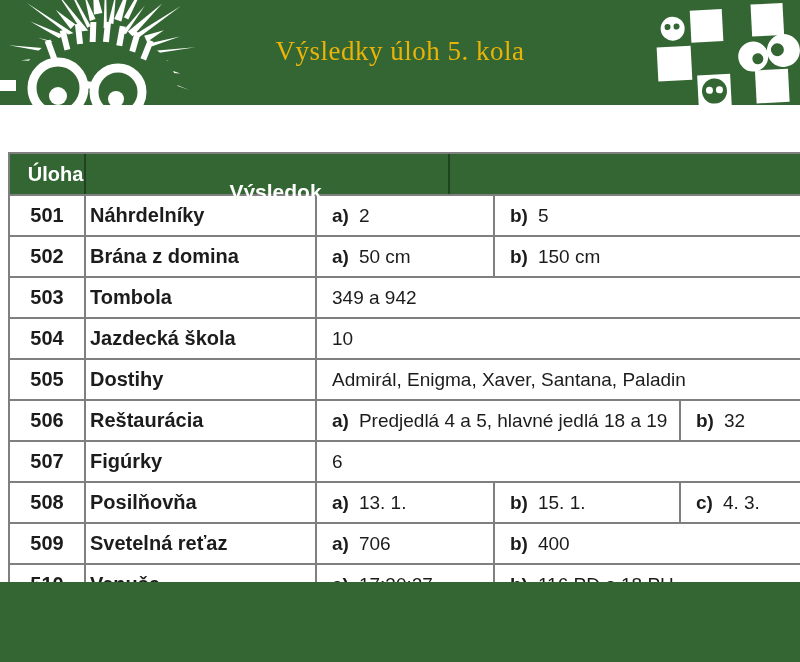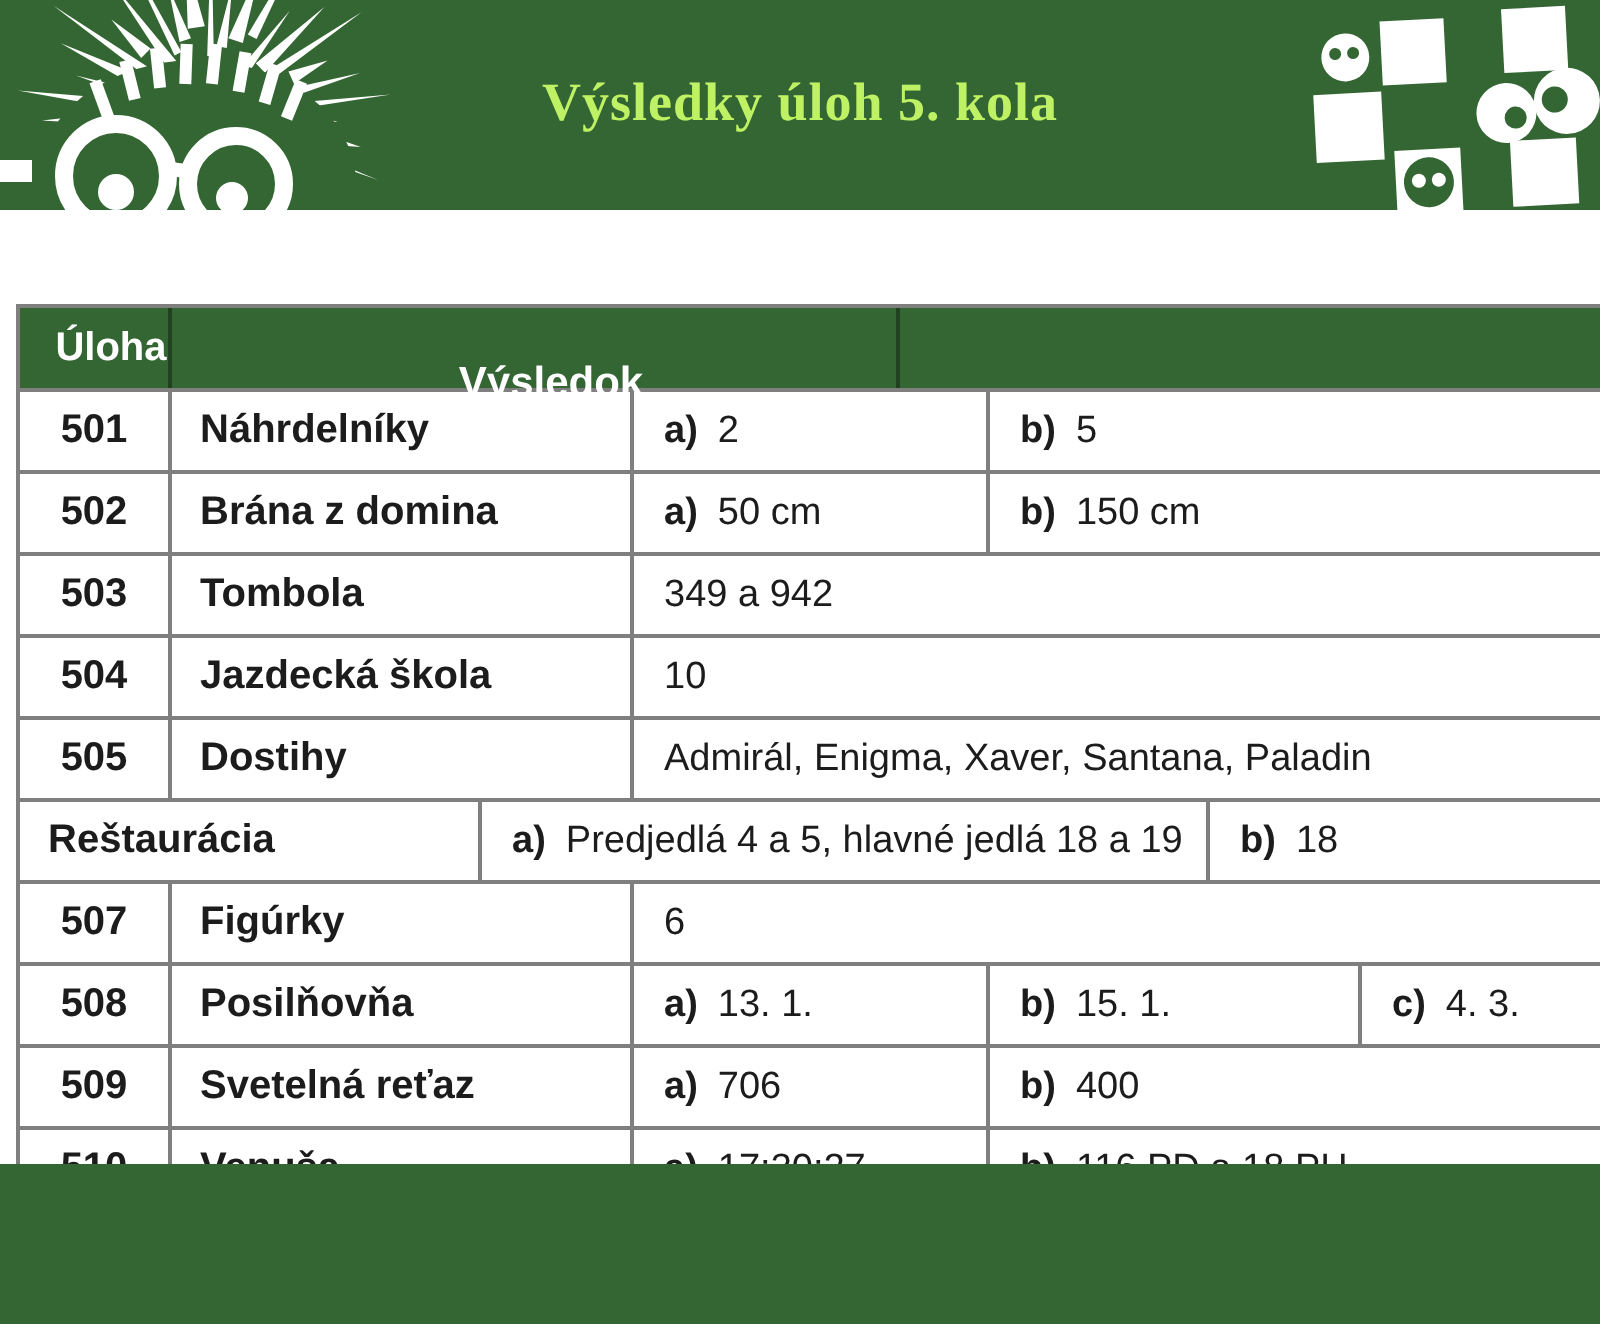--- a/index.html
+++ b/index.html
@@ -3,22 +3,22 @@
 <meta charset="utf-8">
 <style>
   html,body{margin:0;padding:0;background:#fff;}
   .page{position:relative;width:800px;height:662px;overflow:hidden;background:#fff;
         font-family:"Liberation Sans","DejaVu Sans",sans-serif;color:var(--text,#1c1c1c);}
   :root{--green:#336632;--border:#7f7f7f;--text:#1c1c1c;}
 
   
   .banner{position:absolute;left:0;top:0;width:800px;height:105px;background:var(--green);}
   .banner-title{position:absolute;left:0;right:0;top:36px;text-align:center;
-        font-family:"Liberation Serif","DejaVu Serif",serif;font-weight:bold;
-        font-size:27px;color:#bef264;letter-spacing:.5px;}
+        font-family:"Liberation Serif","DejaVu Serif",serif;font-weight:normal;
+        font-size:27px;color:#eab308;letter-spacing:.5px;}
   .mascot{position:absolute;left:0;top:0;width:215px;height:105px;overflow:hidden;}
 
   
   .checkers{position:absolute;right:4px;top:2px;width:142px;height:102px;transform:rotate(-3deg);}
   .checkers .sq{position:absolute;background:#fff;}
   .checkers .circ{position:absolute;background:#fff;border-radius:50%;}
   .checkers .pupil{position:absolute;background:var(--green);border-radius:50%;}
   .checkers .gcirc{position:absolute;background:var(--green);border-radius:50%;}
   .checkers .wdot{position:absolute;background:#fff;border-radius:50%;}
 
@@ -26,21 +26,21 @@
   .intro{position:absolute;left:0;right:0;top:112px;text-align:center;padding-left:36px;
          font-size:20px;color:#1c1c1c;}
 
   
   .rtable{position:absolute;left:8px;top:152px;width:792px;
           border-left:2px solid var(--border);border-top:2px solid var(--border);}
   .trow{display:flex;height:39px;border-bottom:2px solid var(--border);align-items:stretch;background:#fff;}
   .trow.head{height:40px;background:var(--green);color:#fff;font-weight:bold;font-size:21px;}
   .cell{display:flex;align-items:center;box-sizing:border-box;}
   .c-num{width:76px;justify-content:center;font-weight:bold;font-size:20px;border-right:2px solid var(--border);}
-  .c-name{width:231px;padding-left:14px;font-weight:bold;font-size:20px;border-right:2px solid var(--border);}
+  .c-name{width:231px;padding-left:4px;font-weight:bold;font-size:20px;border-right:2px solid var(--border);}
   .c-res{flex:1;display:flex;align-items:stretch;}
   .part{display:flex;align-items:center;box-sizing:border-box;padding-left:15px;font-size:19px;white-space:nowrap;}
   .part.divided{border-left:2px solid var(--border);}
   .part .lbl{font-weight:bold;margin-right:10px;}
   .seg1{width:176px;} .seg2{width:186px;} .seg3{width:123px;}
   .seg12{width:362px;} .seg23{width:309px;} .segfull{width:485px;}
   .head .c-num,.head .c-name{border-right-color:rgba(0,0,0,0.35);}
   .head .cell{justify-content:center;padding-left:17px;}
   .head .h-res{width:362px;margin-top:36px;}
   .head .h-tail{width:123px;border-left:2px solid rgba(0,0,0,0.35);}
@@ -186,29 +186,30 @@
         <div class="trow">
           <div class="cell c-num">505</div>
           <div class="cell c-name">Dostihy</div>
           <div class="c-res">
             <div class="part segfull">
               <span>Admirál, Enigma, Xaver, Santana, Paladin</span>
             </div>
           </div>
         </div>
         <div class="trow">
+          <div class="cell c-num">506</div>
           <div class="cell c-name">Reštaurácia</div>
           <div class="c-res">
             <div class="part seg12">
               <span class="lbl">a)</span>
               <span>Predjedlá 4 a 5, hlavné jedlá 18 a 19</span>
             </div>
             <div class="part seg3 divided">
               <span class="lbl">b)</span>
-              <span>18</span>
+              <span>32</span>
             </div>
           </div>
         </div>
         <div class="trow">
           <div class="cell c-num">507</div>
           <div class="cell c-name">Figúrky</div>
           <div class="c-res">
             <div class="part segfull">
               <span>6</span>
             </div>

